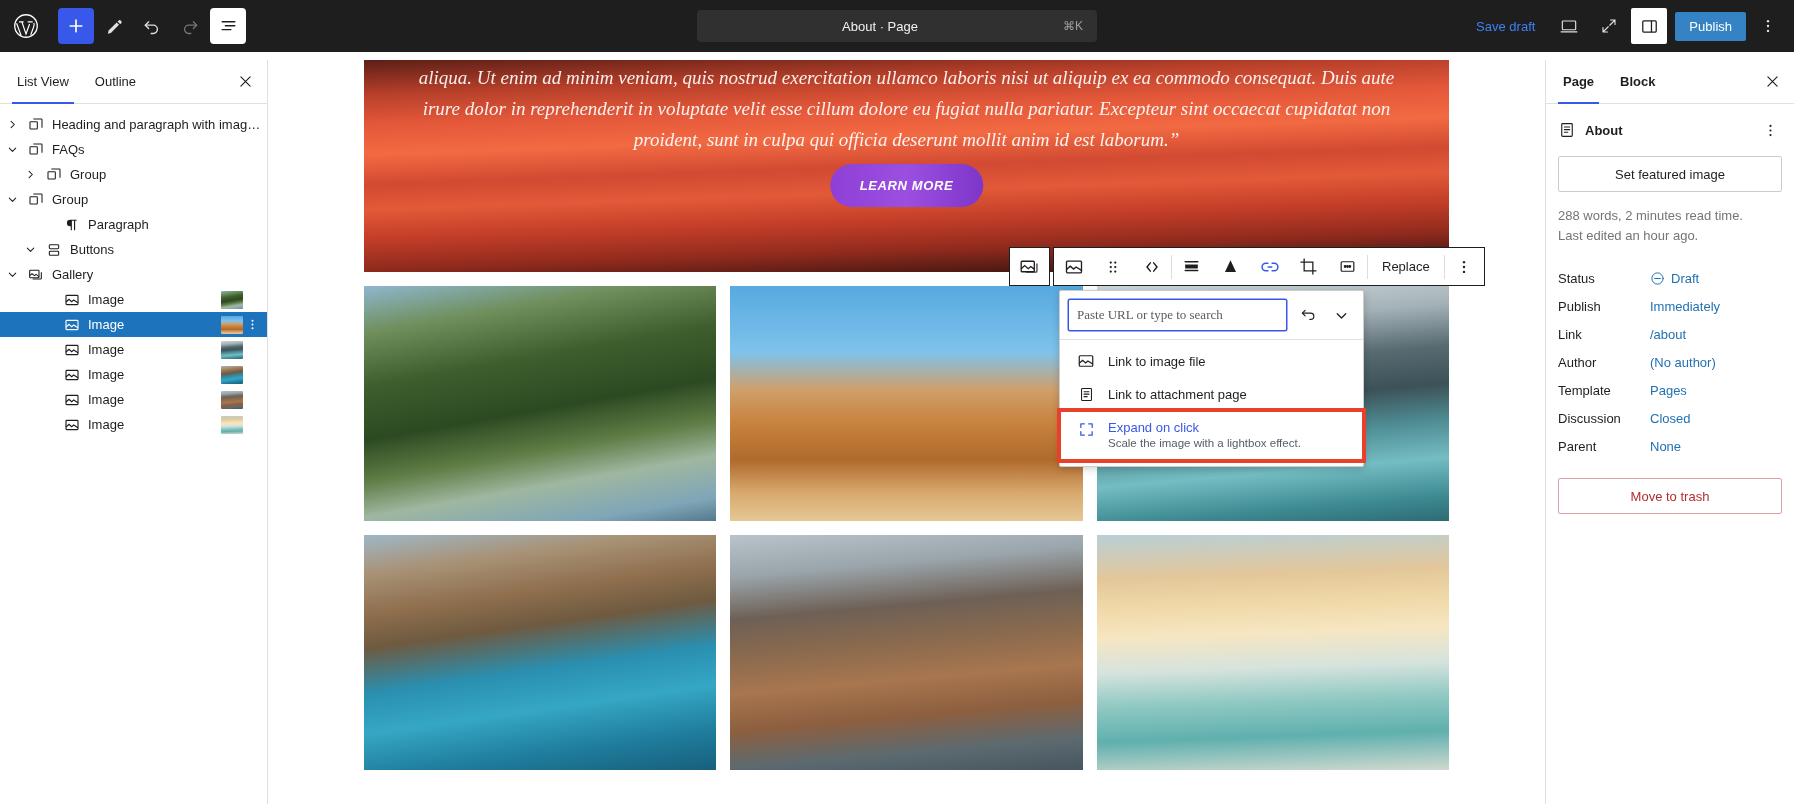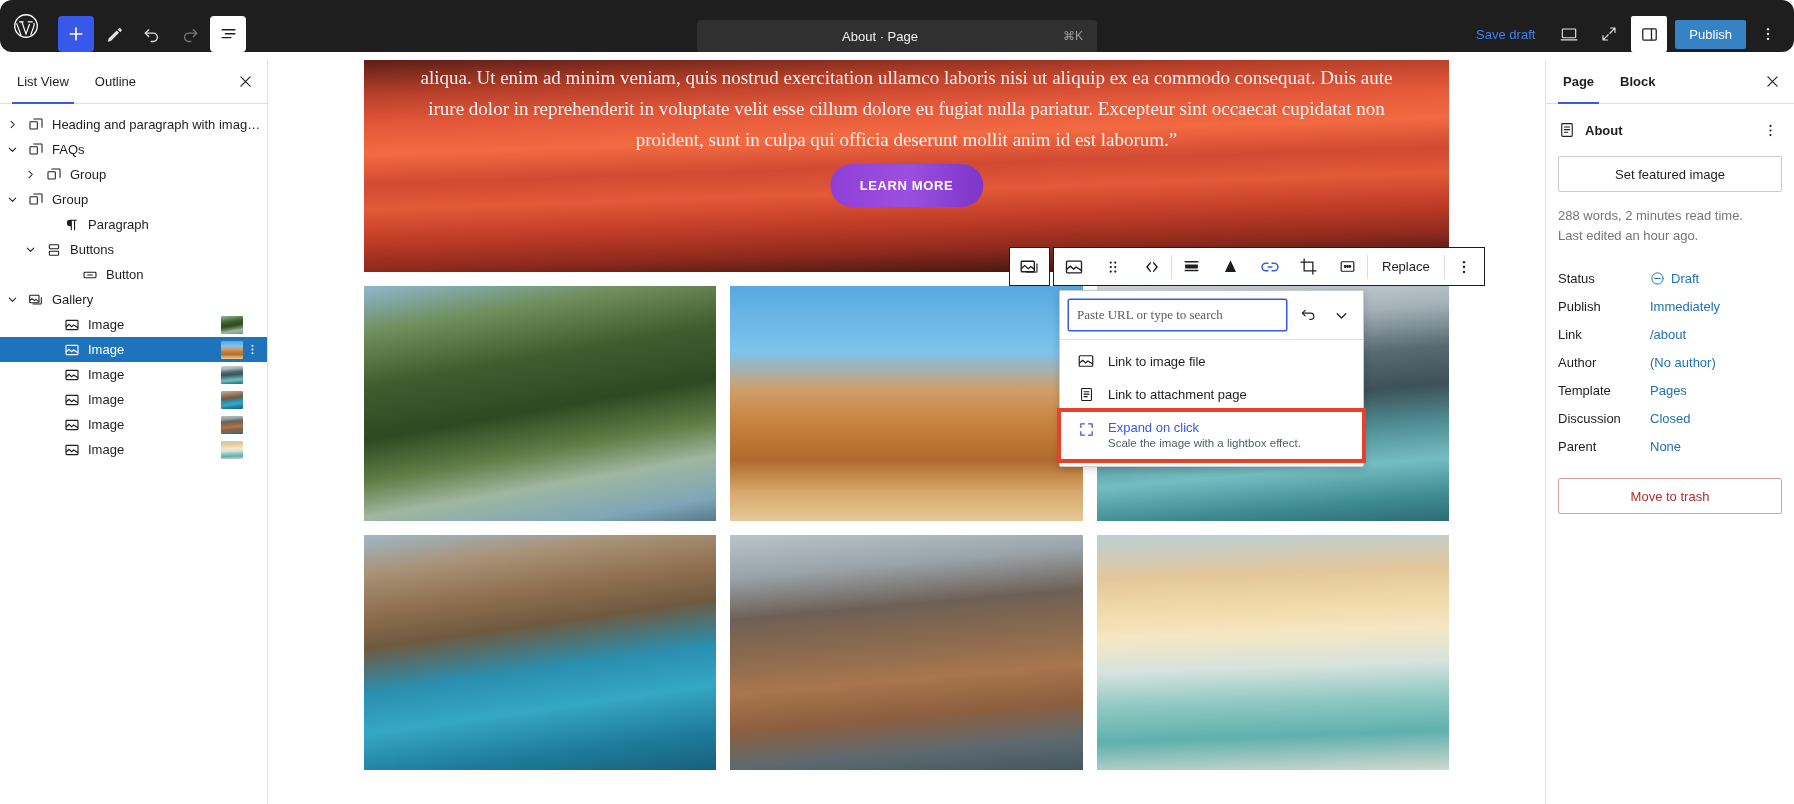--- a/index.html
+++ b/index.html
@@ -6,21 +6,21 @@
   html, body {
     width: 1794px; height: 804px;
     font-family: "Liberation Sans", sans-serif;
     background: #fff; overflow: hidden;
   }
   .app { position: relative; width: 1794px; height: 804px; display: flex; flex-direction: column; }
 
   
   .topbar {
     height: 52px; background: #1e1e1e; flex: 0 0 52px;
-    display: flex; align-items: flex-end; position: relative; z-index: 60; border-radius: 12px;
+    display: flex; align-items: center; position: relative; z-index: 60;
   }
   .wp-logo {
     width: 52px; height: 52px; display: flex; align-items: center; justify-content: center;
     color: #fff; flex: 0 0 52px;
   }
   .tb-left { display: flex; align-items: center; gap: 2px; padding-left: 6px; }
   .tb-btn {
     width: 36px; height: 36px; border-radius: 3px; display: flex;
     align-items: center; justify-content: center; color: #e0e0e0; cursor: pointer;
   }
@@ -104,20 +104,21 @@
   
   .canvas {
     flex: 1; background: #fff; overflow: hidden; position: relative;
     display: flex; justify-content: center;
   }
   .canvas-inner { width: 1085px; position: relative; }
 
   .hero {
     height: 212px; width: 100%; position: relative; overflow: hidden;
     background: linear-gradient(178deg,#5d1f17 0%,#b8402a 14%,#e4583a 26%,#f26a42 38%,#d14a32 50%,#e25a38 60%,#c23d28 72%,#8f2a1d 84%,#3a1510 96%,#231310 100%);
+    font-style: italic;
   }
   .hero .hero-txt {
     position: absolute; left: 0; right: 0; top: 2px;
     color: rgba(255,255,255,0.92); text-align: center; font-size: 19px;
     line-height: 31px; padding: 0 48px; font-family: "Liberation Serif", serif;
   }
   .hero .learn-more {
     position: absolute; left: 50%; transform: translateX(-50%); top: 104px;
     background: linear-gradient(90deg,#8f3fd6 0%,#9b4fe0 50%,#7d36c9 100%);
     color: #fff; font-size: 13px; font-weight: bold; letter-spacing: .6px;
@@ -433,30 +434,20 @@
               </svg>
             </span>
             <span class="bicon">
               <svg width="16" height="16" viewBox="0 0 24 24" fill="none" stroke="currentColor" stroke-width="1.6">
                 <rect x="5" y="4" width="14" height="6" rx="1.4"></rect>
                 <rect x="5" y="14" width="14" height="6" rx="1.4"></rect>
               </svg>
             </span>
             <span class="blabel">Buttons</span>
           </div>
-          <div class="tree-row" style="padding-left: 54px;">
-            <span class="chev"></span>
-            <span class="bicon">
-              <svg width="16" height="16" viewBox="0 0 24 24" fill="none" stroke="currentColor" stroke-width="1.6">
-                <rect x="3" y="8" width="18" height="8" rx="1.4"></rect>
-                <path d="M8.5 12h7" stroke-linecap="round"></path>
-              </svg>
-            </span>
-            <span class="blabel">Button</span>
-          </div>
           <div class="tree-row" style="padding-left: 0px;">
             <span class="chev">
               <svg width="11" height="11" viewBox="0 0 24 24" fill="none" stroke="currentColor" stroke-width="2.3" stroke-linecap="round" stroke-linejoin="round">
                 <path d="M5 9l7 7 7-7"></path>
               </svg>
             </span>
             <span class="bicon">
               <svg width="16" height="16" viewBox="0 0 24 24" fill="none" stroke="currentColor" stroke-width="1.6">
                 <rect x="2.5" y="5" width="14" height="11" rx="1"></rect>
                 <path d="M2.5 13l3.5-3 3.5 3 2.5-2 4.5 3.4"></path>

